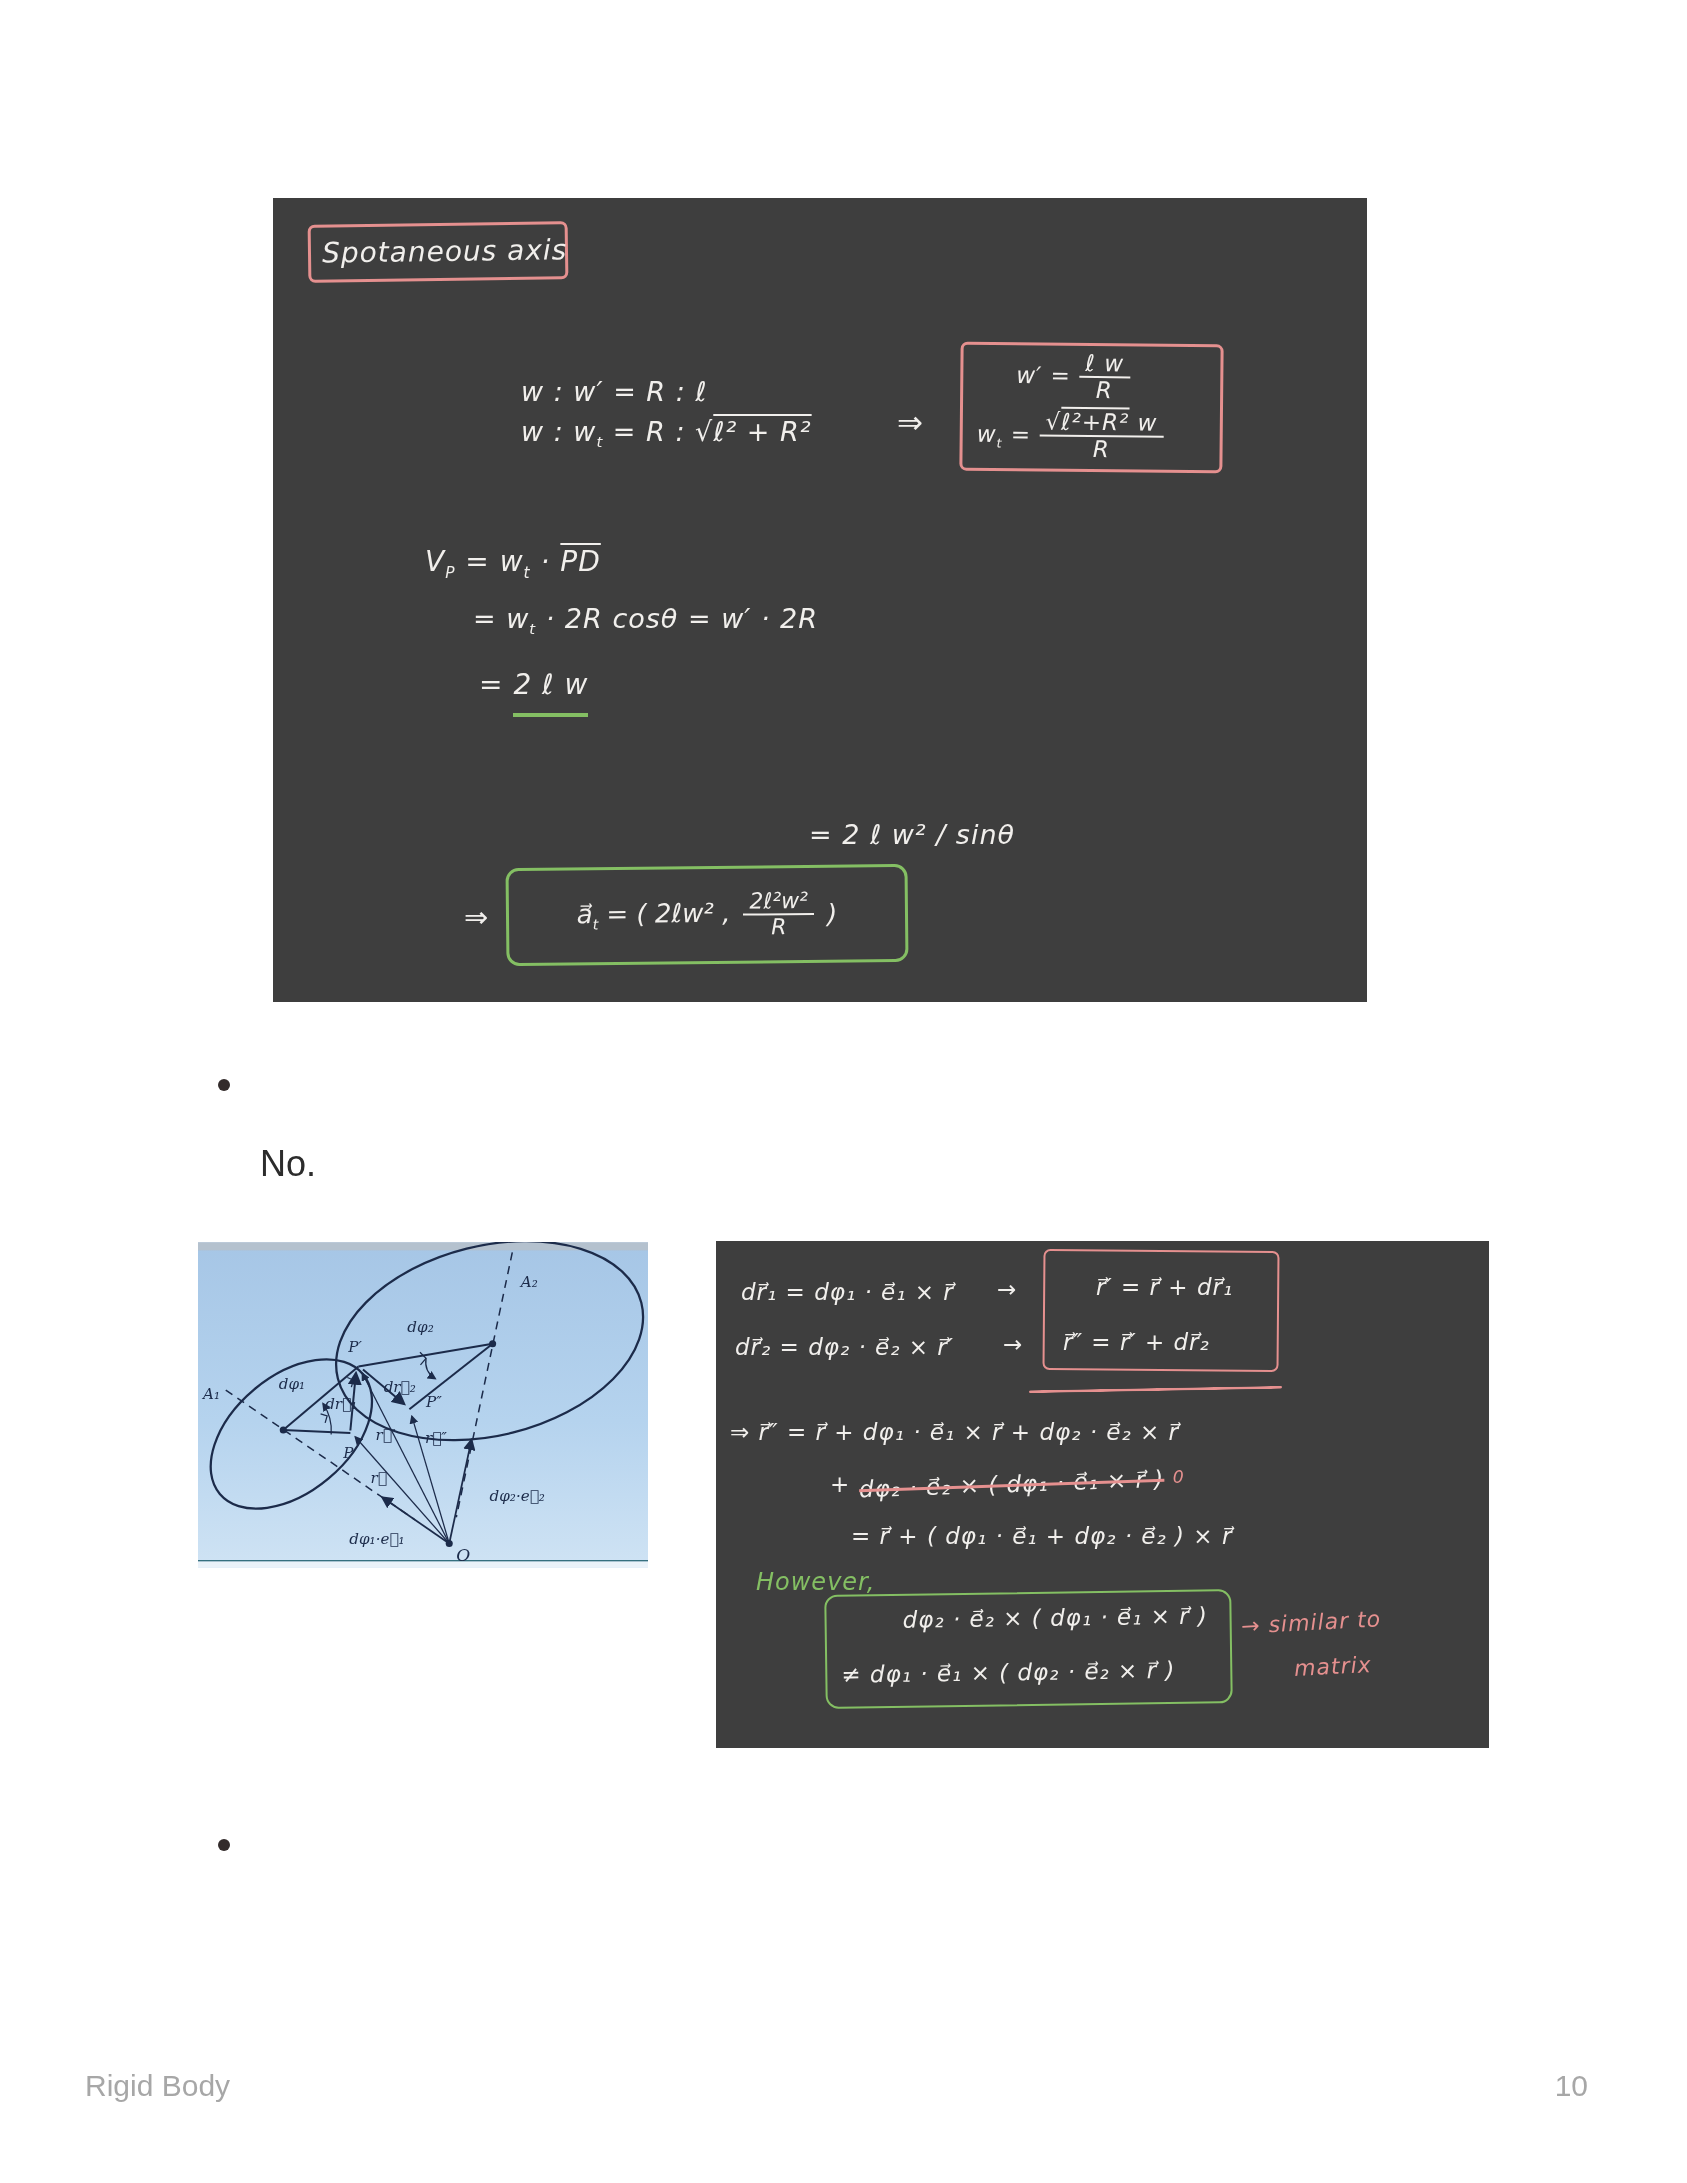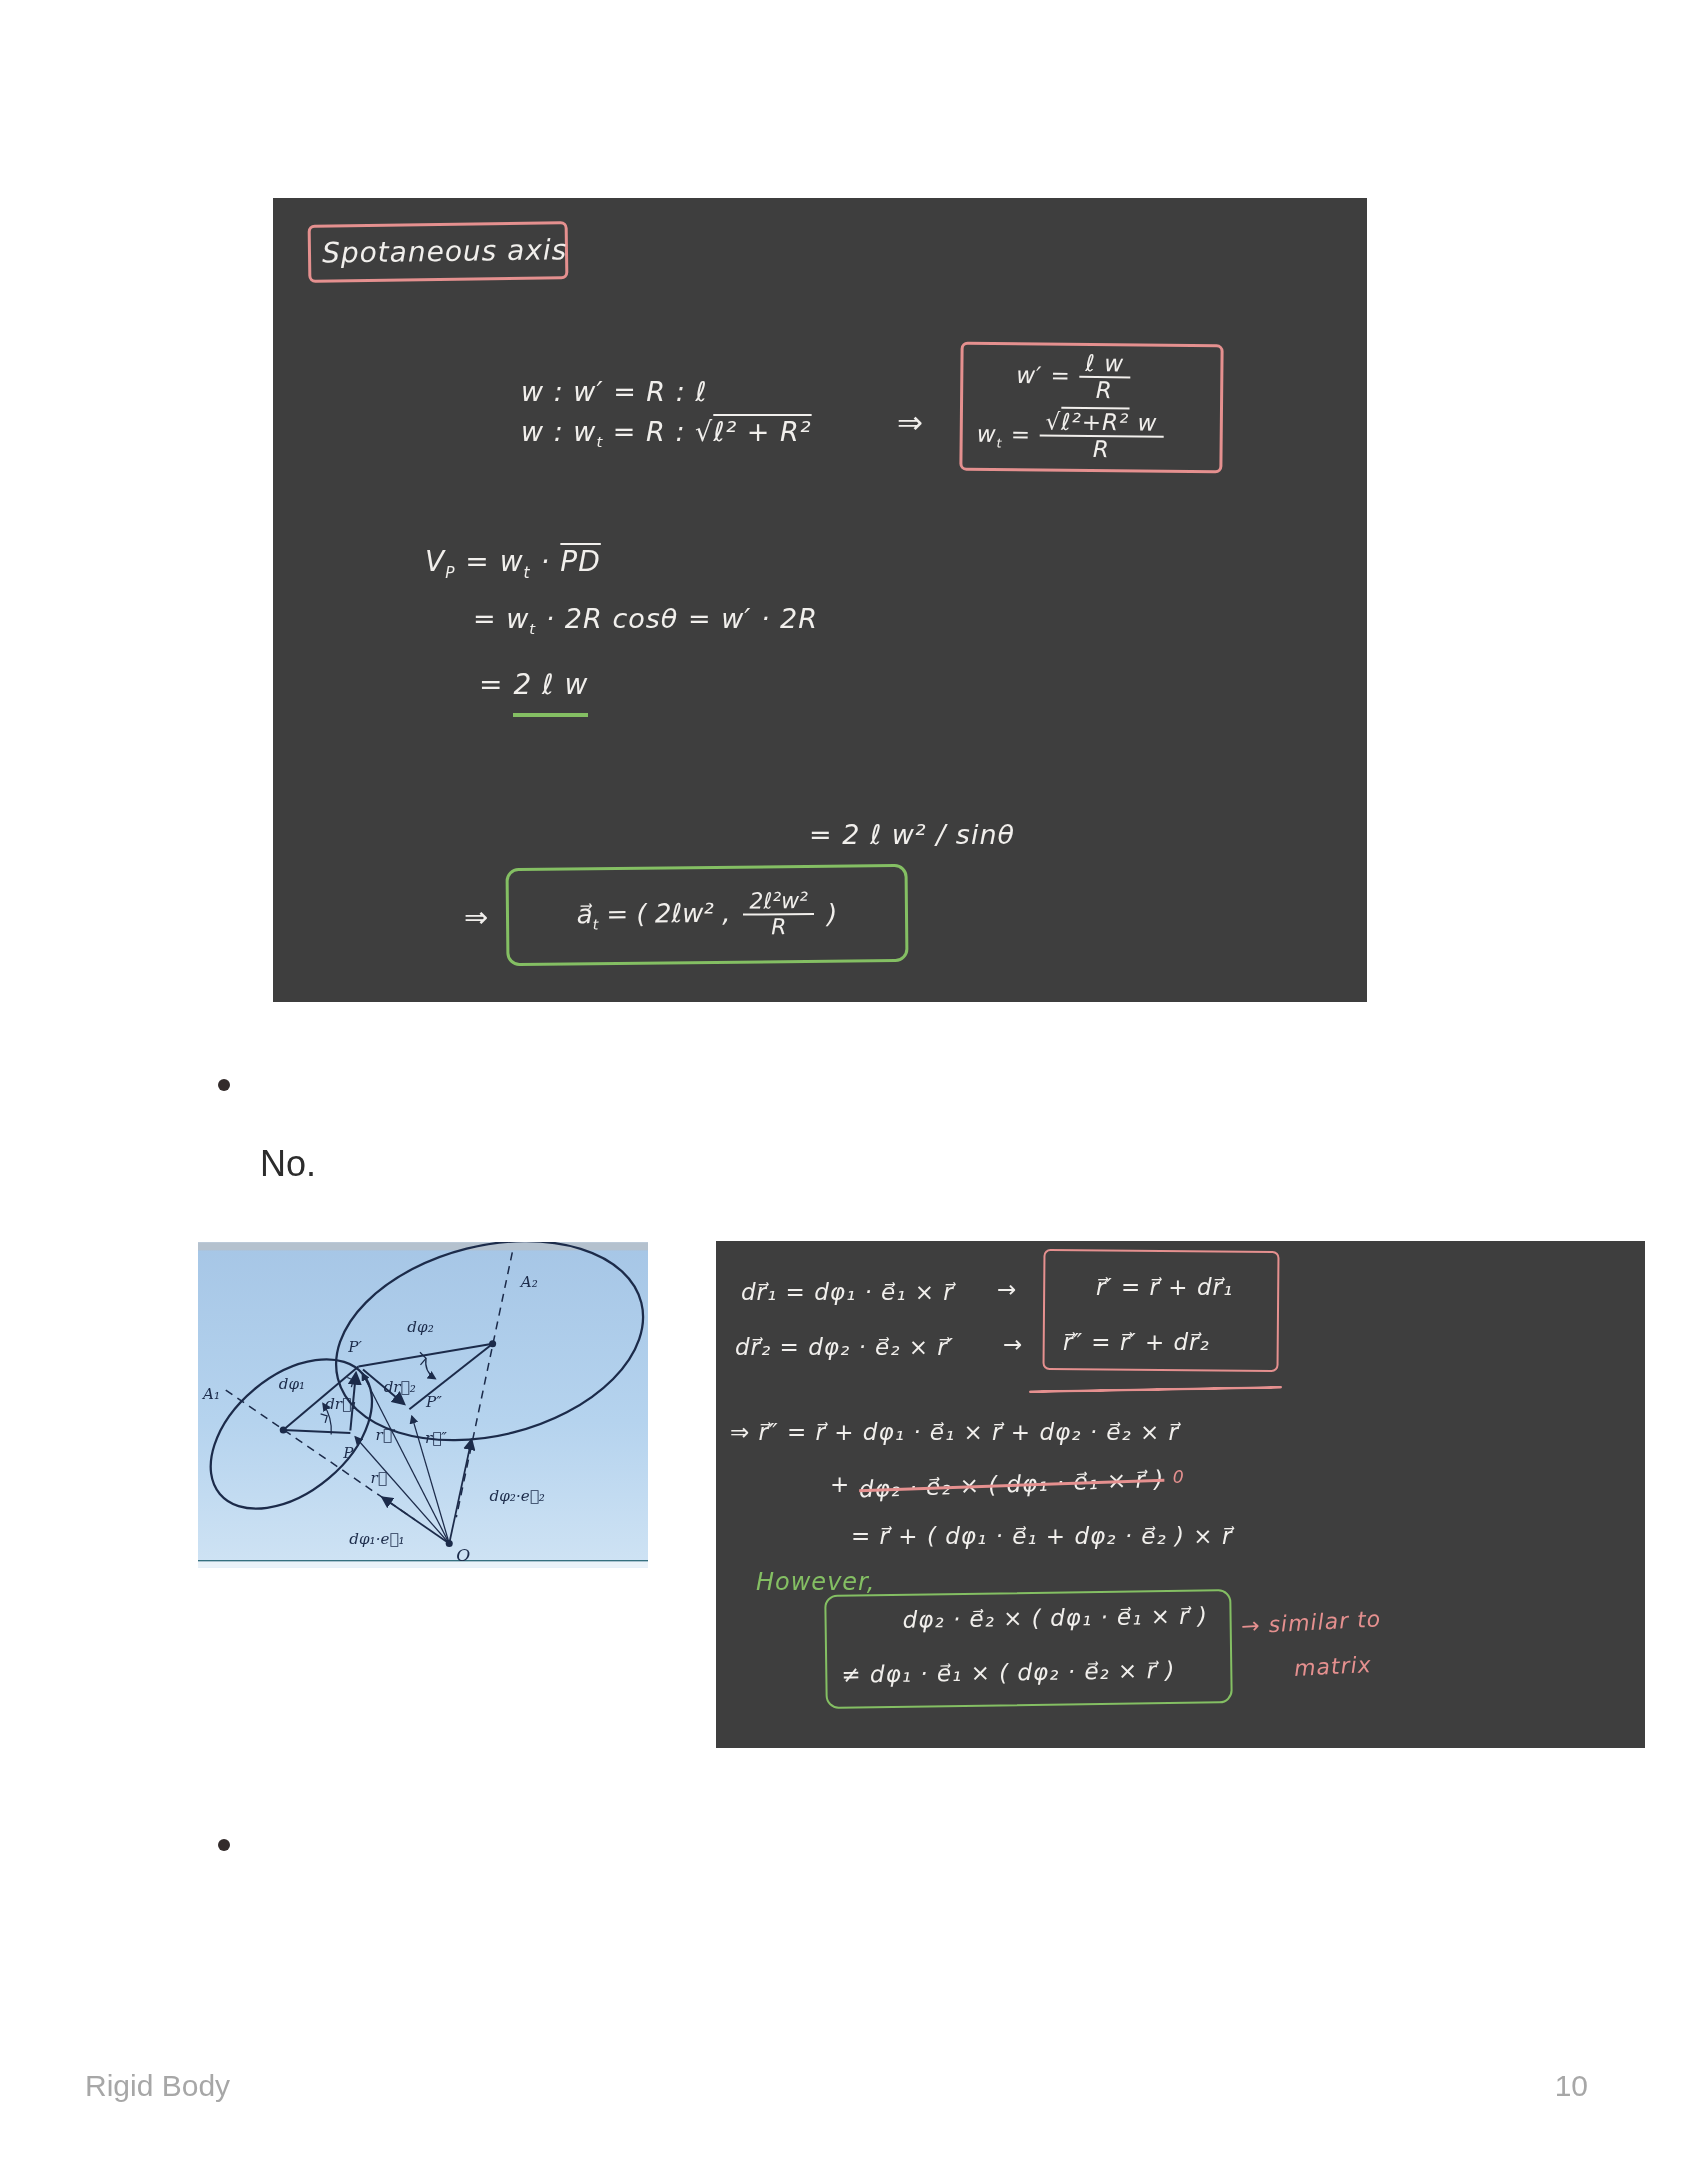--- a/index.html
+++ b/index.html
@@ -159,21 +159,21 @@
       <text x="368" y="296">dr⃗₂</text>
       <text x="342" y="478">r⃗</text>
       <text x="352" y="392">r⃗′</text>
       <text x="450" y="398">r⃗″</text>
       <text x="300" y="598">dφ₁·e⃗₁</text>
       <text x="578" y="512">dφ₂·e⃗₂</text>
       <text x="512" y="632" font-size="34">O</text>
     </g>
   </svg>
 
-  <div class="note" style="left:716px;top:1241px;width:929px;height:507px;font-size:23px;text-align:right;">
+  <div class="note" style="left:716px;top:1241px;width:773px;height:507px;font-size:23px;text-align:right;">
 
     <div class="hand-box" style="left:327px;top:9px;width:236px;height:121px;transform:rotate(0.5deg);border-width:2.5px;"></div>
     <div class="red-underline" style="left:313px;top:147px;width:253px;transform:rotate(-1deg);"></div>
 
     <div class="hl" style="left:25px;top:38px;">dr⃗₁ =   dφ₁ · e⃗₁ × r⃗</div>
     <div class="hl" style="left:281px;top:35px;">→</div>
     <div class="hl" style="left:349px;top:33px;margin-left:31px;">r⃗′ =   r⃗ + dr⃗₁</div>
 
     <div class="hl" style="left:19px;top:93px;">dr⃗₂ =   dφ₂ · e⃗₂ × r⃗′</div>
     <div class="hl" style="left:287px;top:90px;">→</div>

